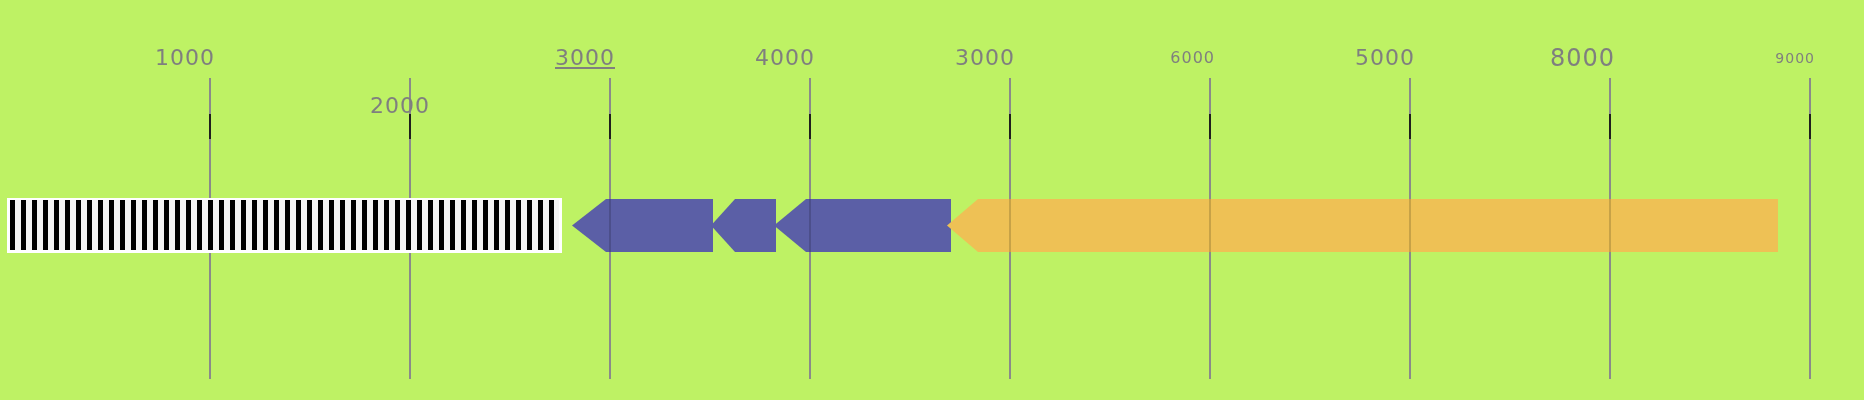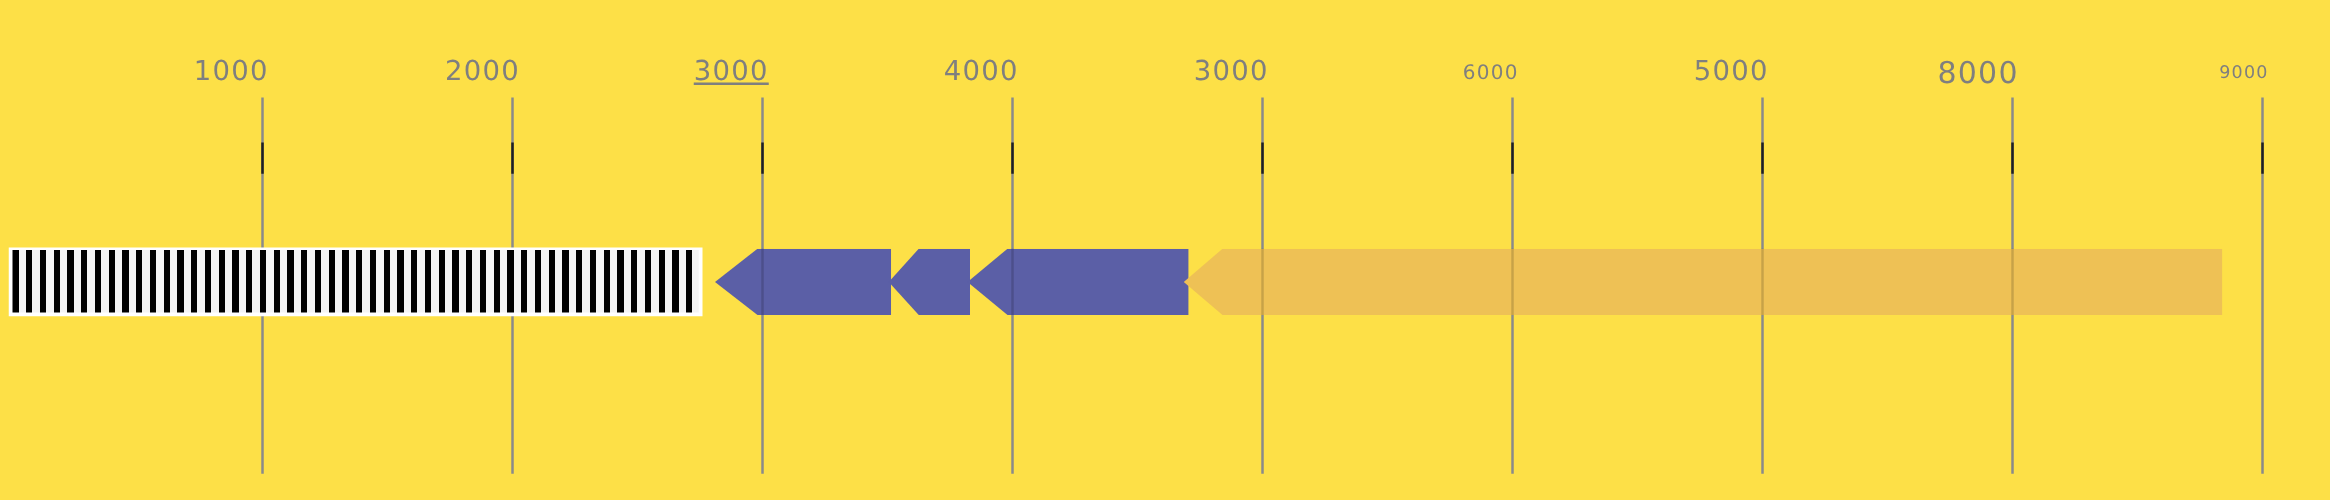--- a/index.html
+++ b/index.html
@@ -1,17 +1,17 @@
 <!DOCTYPE html>
 <html><head>
 <meta charset="utf-8">
 <style>
   html,body{margin:0;padding:0;background:#000;}
   .stage{
-    position:relative;width:1864px;height:400px;background:#fde047;overflow:hidden;
+    position:relative;width:1864px;height:400px;background:#bef264;overflow:hidden;
     font-family:"DejaVu Sans","Liberation Sans",sans-serif;
   }
   .gridline{position:absolute;width:2px;}
   .tickmark{position:absolute;width:2px;}
   .ticklabel{
     position:absolute;width:130px;top:44px;height:28px;line-height:28px;
     font-size:22px;text-align:right;letter-spacing:1px;
   }
   .feature{position:absolute;}
   .hatchbox{position:absolute;box-sizing:border-box;}
@@ -21,21 +21,21 @@
 </head>
 <body>
 
 <div class="stage">
   <div id="ruler">
       <div class="gridline" style="left: 209px; top: 78px; height: 301px; background: rgb(138, 138, 138);"></div>
       <div class="tickmark" style="left: 209px; top: 114px; height: 25px; background: rgb(31, 31, 31);"></div>
       <div class="ticklabel" style="left: 85px; color: rgb(127, 127, 127); font-size: 22px;">1000</div>
       <div class="gridline" style="left: 409px; top: 78px; height: 301px; background: rgb(138, 138, 138);"></div>
       <div class="tickmark" style="left: 409px; top: 114px; height: 25px; background: rgb(31, 31, 31);"></div>
-      <div class="ticklabel" style="left: 286px; color: rgb(127, 127, 127); font-size: 22px;">2000</div>
+      <div class="ticklabel" style="left: 300px; color: rgb(127, 127, 127); font-size: 22px; margin-top: 48px;">2000</div>
       <div class="gridline" style="left: 609px; top: 78px; height: 301px; background: rgb(138, 138, 138);"></div>
       <div class="tickmark" style="left: 609px; top: 114px; height: 25px; background: rgb(31, 31, 31);"></div>
       <div class="ticklabel" style="left: 485px; color: rgb(127, 127, 127); font-size: 22px; text-decoration: underline;">3000</div>
       <div class="gridline" style="left: 809px; top: 78px; height: 301px; background: rgb(138, 138, 138);"></div>
       <div class="tickmark" style="left: 809px; top: 114px; height: 25px; background: rgb(31, 31, 31);"></div>
       <div class="ticklabel" style="left: 685px; color: rgb(127, 127, 127); font-size: 22px;">4000</div>
       <div class="gridline" style="left: 1009px; top: 78px; height: 301px; background: rgb(138, 138, 138);"></div>
       <div class="tickmark" style="left: 1009px; top: 114px; height: 25px; background: rgb(31, 31, 31);"></div>
       <div class="ticklabel" style="left: 885px; color: rgb(127, 127, 127); font-size: 22px;">3000</div>
       <div class="gridline" style="left: 1209px; top: 78px; height: 301px; background: rgb(138, 138, 138);"></div>

